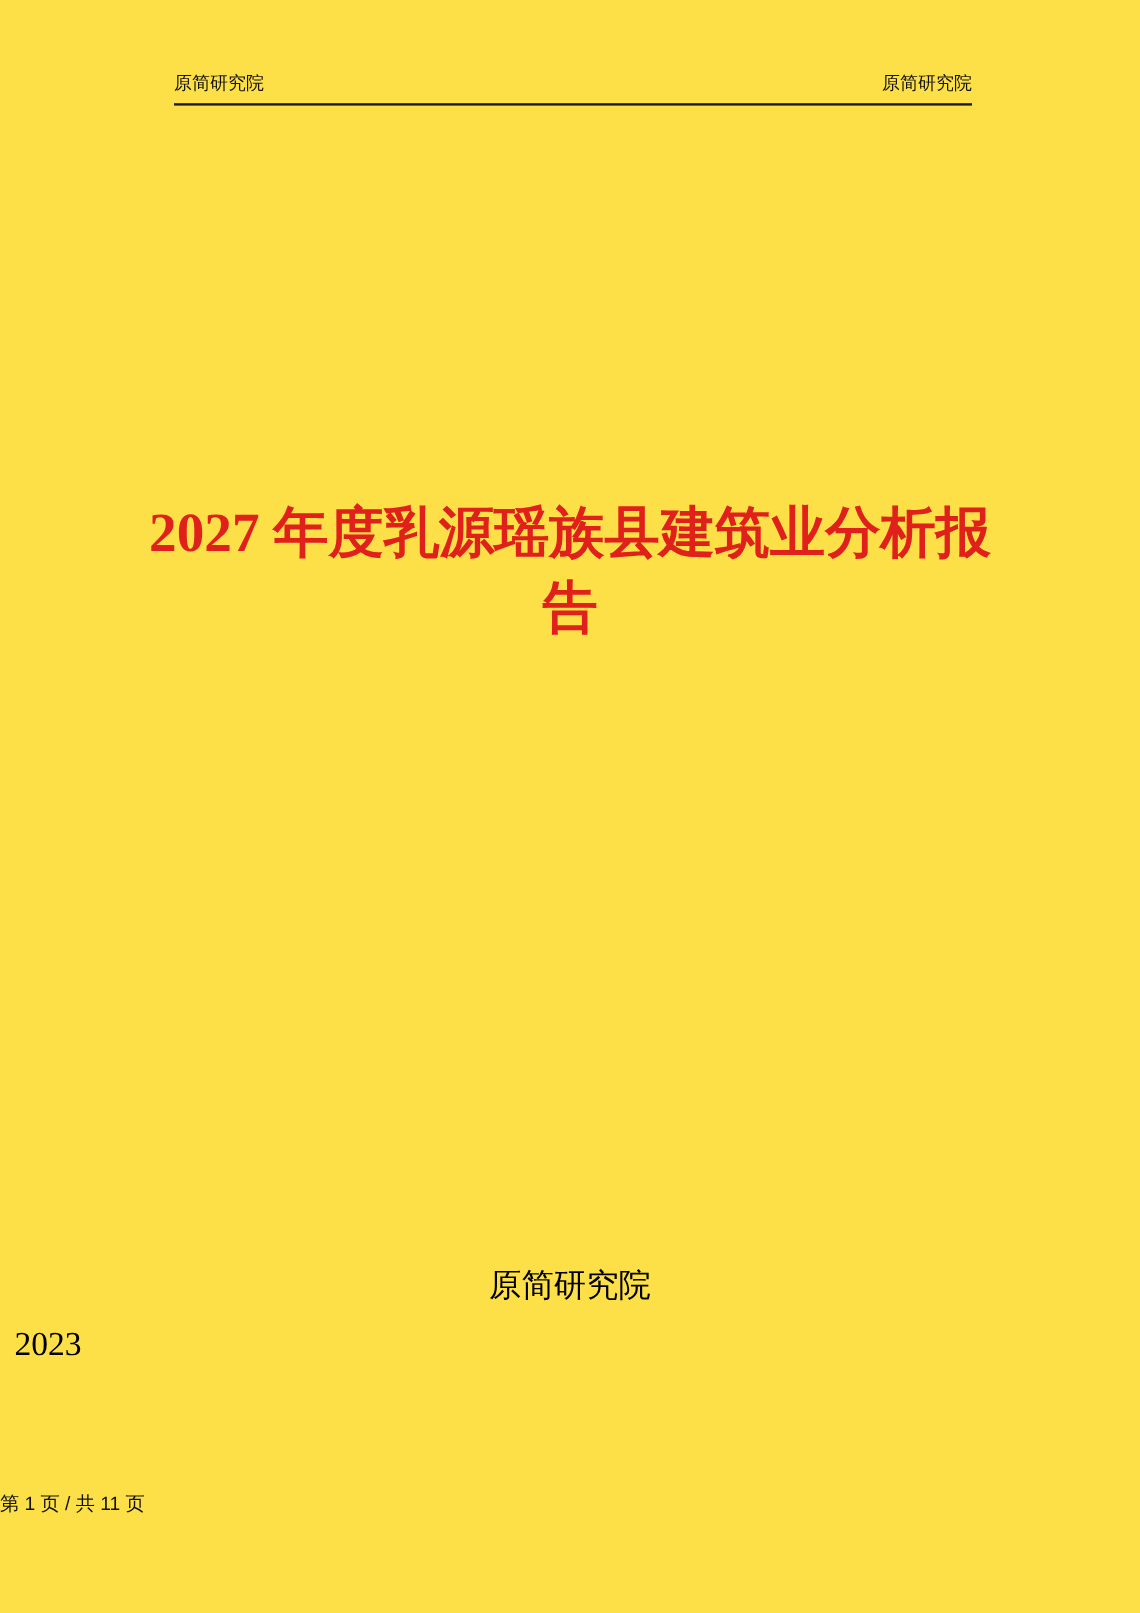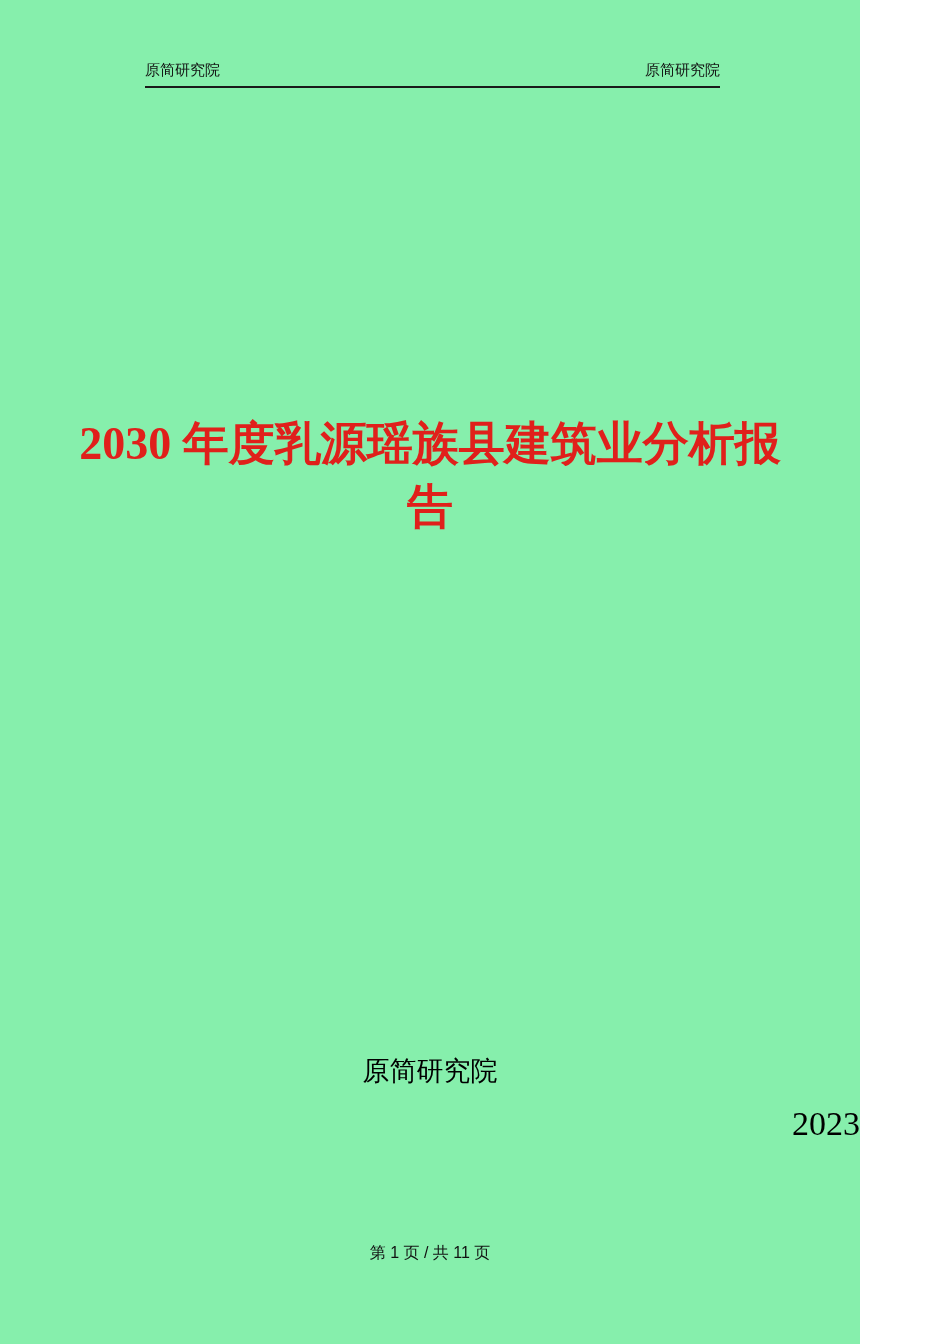--- a/index.html
+++ b/index.html
@@ -2,23 +2,23 @@
 <html style="--title-red: #e0201b; --rule-color: #1a1a1a;"><head>
 <meta charset="utf-8">
 <style>
   html, body {
     margin: 0;
     padding: 0;
     background: #ffffff;
   }
   .page {
     position: relative;
-    width: 860px;
+    width: 950px;
     height: 1344px;
-    background: #86efac;
+    background: #fde047;
     overflow: hidden;
     font-family: "Liberation Serif", "DejaVu Serif", serif;
     color: #000000;
   }
   
   .header {
     position: absolute;
     left: 145px;
     right: 140px;
     top: 60px;
@@ -65,50 +65,50 @@
     top: 1053px;
     text-align: center;
     font-size: 27px;
     color: #000000;
   }
   .year {
     position: absolute;
     left: 0;
     right: 0;
     top: 1105px;
-    text-align: right;
-    font-size: 34px;
+    text-align: left;
+    font-size: 28px;
     color: #000000;
     margin-left: 12px;
   }
   
   .footer {
     position: absolute;
     left: 0;
     right: 0;
     top: 1243px;
-    text-align: center;
+    text-align: left;
     font-family: "Liberation Sans", "DejaVu Sans", sans-serif;
     font-size: 16px;
     color: #111111;
   }
 </style>
 </head>
 <body>
 
 <div class="page">
 
   <div class="header">
     <span>原简研究院</span>
     <span>原简研究院</span>
   </div>
 
 
   <div class="title">
-    <span class="title-line">2030 年度乳源瑶族县建筑业分析报</span>
+    <span class="title-line">2027 年度乳源瑶族县建筑业分析报</span>
     <span class="title-line">告</span>
   </div>
 
   <div class="org">原简研究院</div>
 
   <div class="year">2023</div>
 
   <div class="footer">第 1 页 / 共 11 页</div>
 
 </div>

